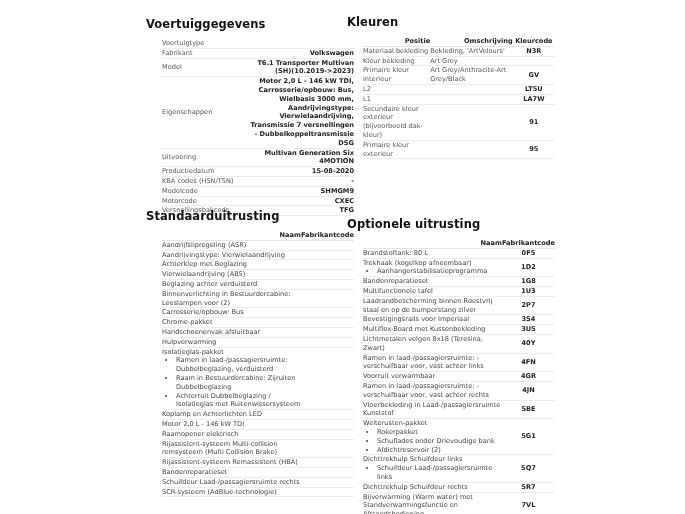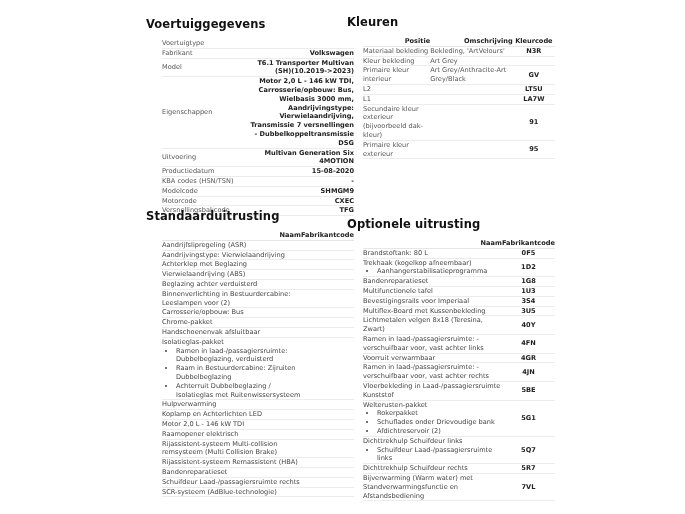--- a/index.html
+++ b/index.html
@@ -178,32 +178,32 @@
           <td class="code"></td>
         </tr>
         <tr>
           <td class="name">
             <div>Handschoenenvak afsluitbaar</div>
           </td>
           <td class="code"></td>
         </tr>
         <tr>
           <td class="name">
+            <div>Hulpverwarming</div>
+          </td>
+          <td class="code"></td>
+        </tr>
+        <tr>
+          <td class="name">
             <div>Isolatieglas-pakket</div>
             <ul>
               <li>Ramen in laad-/passagiersruimte: Dubbelbeglazing, verduisterd</li>
               <li>Raam in Bestuurdercabine: Zijruiten Dubbelbeglazing</li>
               <li>Achterruit Dubbelbeglazing / Isolatieglas met Ruitenwissersysteem</li>
             </ul>
-          </td>
-          <td class="code"></td>
-        </tr>
-        <tr>
-          <td class="name">
-            <div>Hulpverwarming</div>
           </td>
           <td class="code"></td>
         </tr>
         <tr>
           <td class="name">
             <div>Koplamp en Achterlichten LED</div>
           </td>
           <td class="code"></td>
         </tr>
         <tr>
@@ -284,20 +284,26 @@
           <td class="code">1G8</td>
         </tr>
         <tr>
           <td class="name">
             <div>Multifunctionele tafel</div>
           </td>
           <td class="code">1U3</td>
         </tr>
         <tr>
           <td class="name">
+            <div>Laadrandbescherming binnen Roestvrij staal en op de bumperstang zilver</div>
+          </td>
+          <td class="code">2P7</td>
+        </tr>
+        <tr>
+          <td class="name">
             <div>Bevestigingsrails voor Imperiaal</div>
           </td>
           <td class="code">3S4</td>
         </tr>
         <tr>
           <td class="name">
             <div>Multiflex-Board met Kussenbekleding</div>
           </td>
           <td class="code">3U5</td>
         </tr>

